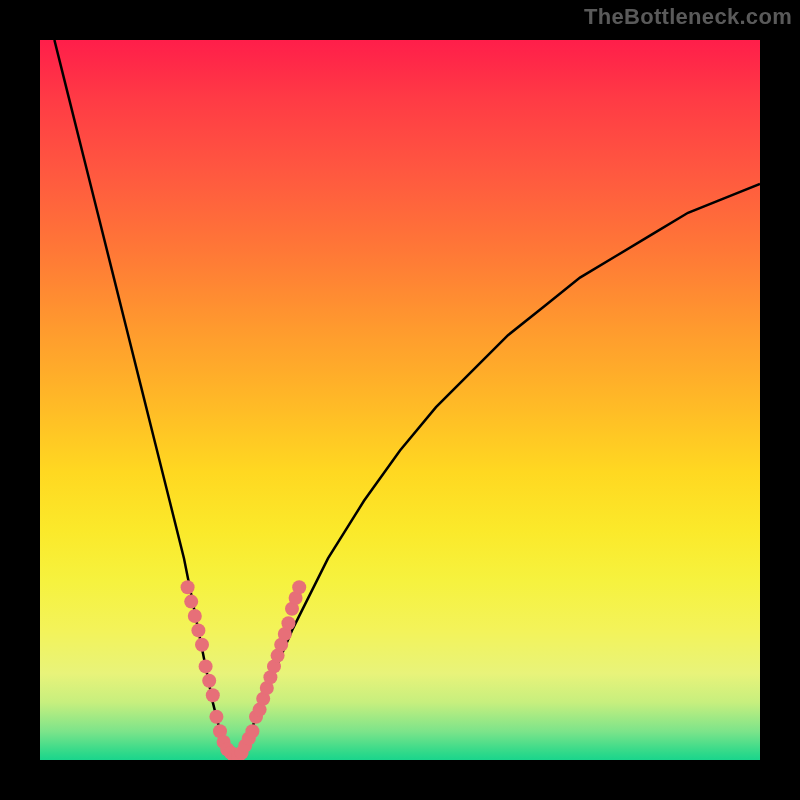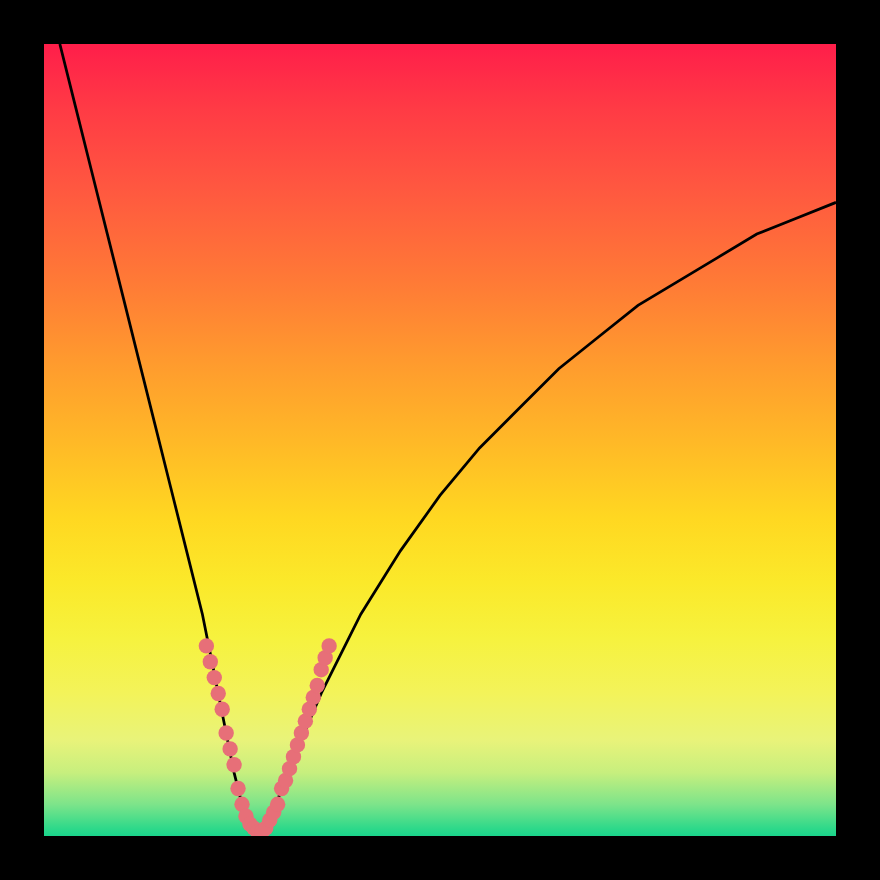--- a/index.html
+++ b/index.html
@@ -119,13 +119,14 @@
           <circle cx="241.2" cy="604.8" r="7" class="marker" fill="#e76f78"></circle>
           <circle cx="244.8" cy="594.0" r="7" class="marker" fill="#e76f78"></circle>
           <circle cx="248.4" cy="583.2" r="7" class="marker" fill="#e76f78"></circle>
           <circle cx="252.0" cy="568.8" r="7" class="marker" fill="#e76f78"></circle>
           <circle cx="255.6" cy="558.0" r="7" class="marker" fill="#e76f78"></circle>
           <circle cx="259.2" cy="547.2" r="7" class="marker" fill="#e76f78"></circle>
         </g>
     </svg>
   </div>
 
+  <div class="watermark">TheBottleneck.com</div>
 </div>
 
 </body></html>

